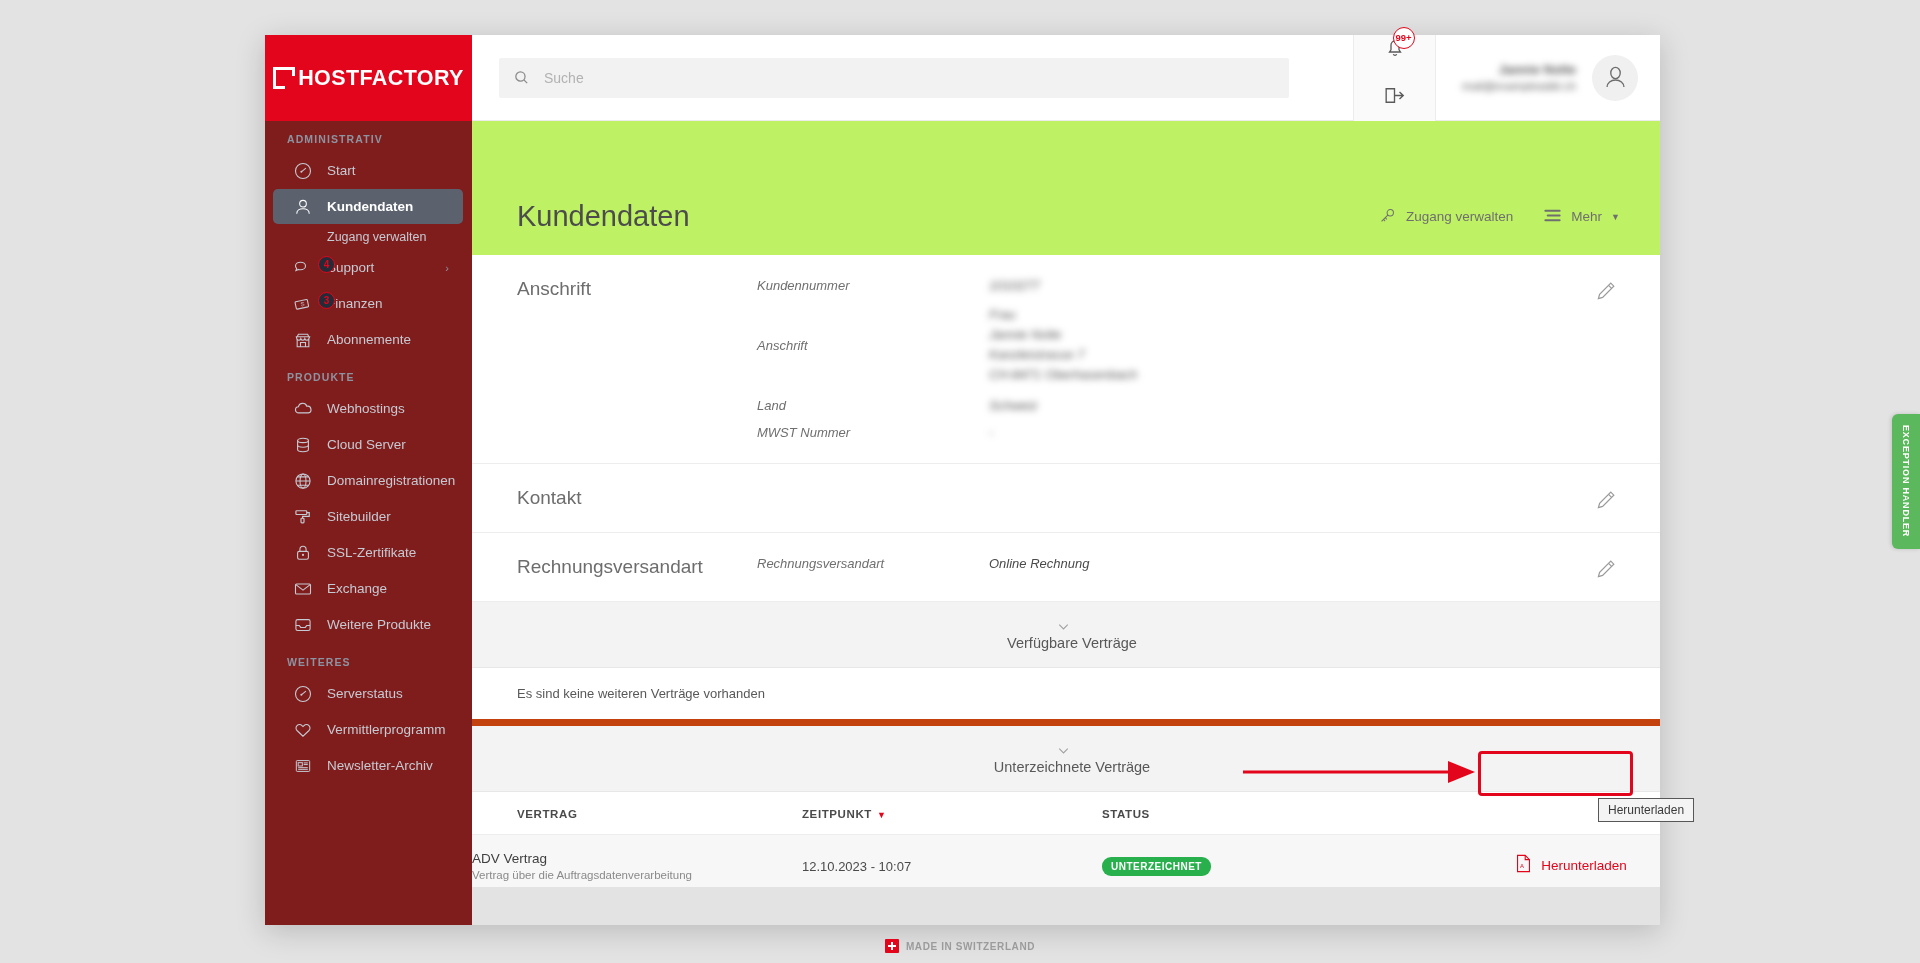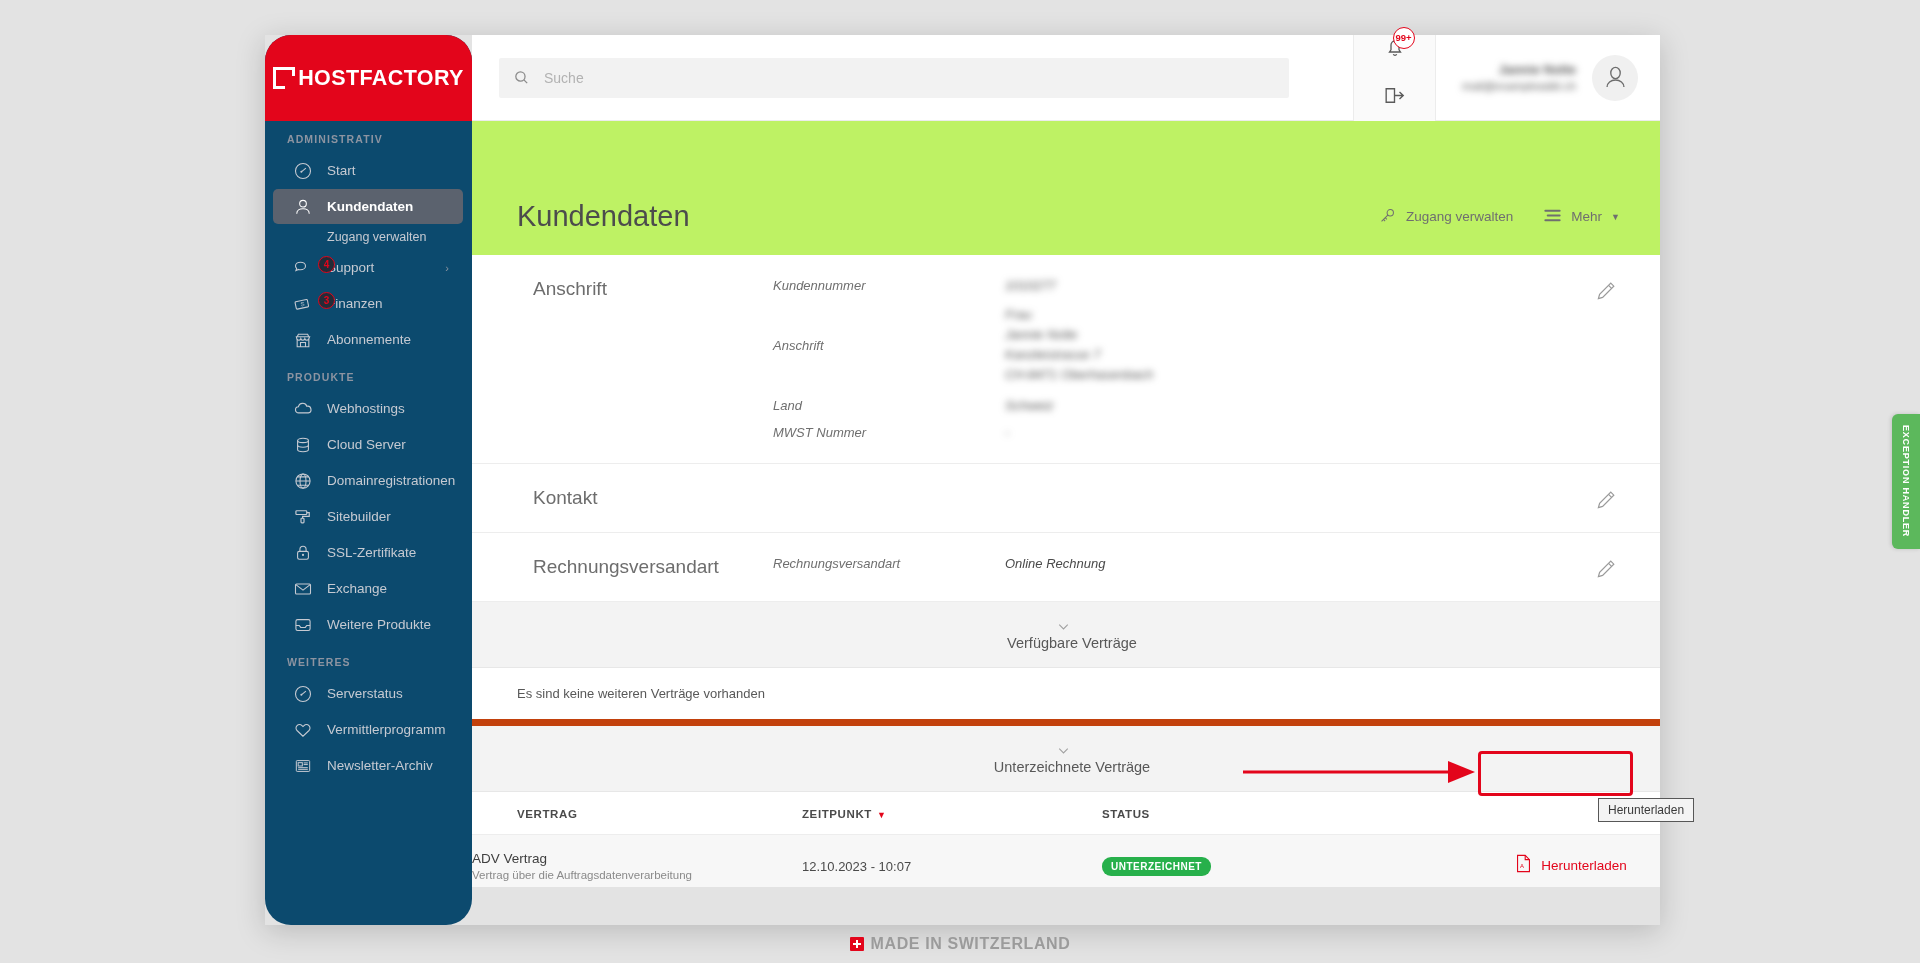--- a/index.html
+++ b/index.html
@@ -14,25 +14,24 @@
     position: absolute;
     left: 265px; top: 35px;
     width: 1395px; height: 890px;
     display: flex;
     box-shadow: 0 6px 28px rgba(0,0,0,0.18);
   }
 
   
   .sidebar {
     width: 207px;
-    background: #0c4a6e;
+    background: #7f1d1d;
     flex: 0 0 207px;
     position: relative;
     overflow: hidden;
-    border-radius: 26px;
   }
   .logo-box {
     height: 86px;
     background: #e3051b;
     display: flex;
     align-items: center;
     justify-content: center;
   }
   .logo-wrap { display: flex; align-items: flex-end; gap: 2px; }
   .logo-mark {
@@ -217,21 +216,21 @@
   .page-title {
     font-size: 29px; color: #4c4c4c; font-weight: 300;
   }
   .head-actions { margin-left: auto; display: flex; align-items: center; gap: 30px; }
   .head-action {
     display: flex; align-items: center; gap: 9px;
     color: #6f6f6f; font-size: 13.5px; cursor: pointer;
   }
   .section-row {
     display: flex;
-    padding: 23px 0 23px 16px;
+    padding: 23px 0 23px 0;
     border-bottom: 1px solid #ededed;
     position: relative;
     background: #fff;
   }
   .section-label {
     width: 285px;
     flex: 0 0 285px;
     padding-left: 45px;
     font-size: 19px; color: #6d6d6d; font-weight: 300;
   }
@@ -334,21 +333,21 @@
     font-size: 12px;
     padding: 4px 9px;
     white-space: nowrap;
   }
 
   .made-in {
     position: absolute;
     left: 0; right: 0; bottom: 10px;
     display: flex; align-items: center; justify-content: center;
     gap: 7px;
-    font-size: 16px; letter-spacing: 0.6px;
+    font-size: 10px; letter-spacing: 0.6px;
     color: #9b9b9b; font-weight: 600;
   }
   .swiss-flag {
     width: 14px; height: 14px; background: #e3051b;
     position: relative; border-radius: 1px;
   }
   .swiss-flag::before, .swiss-flag::after {
     content: ""; position: absolute; background: #fff;
   }
   .swiss-flag::before { left: 6px; top: 3px; width: 2px; height: 8px; }

